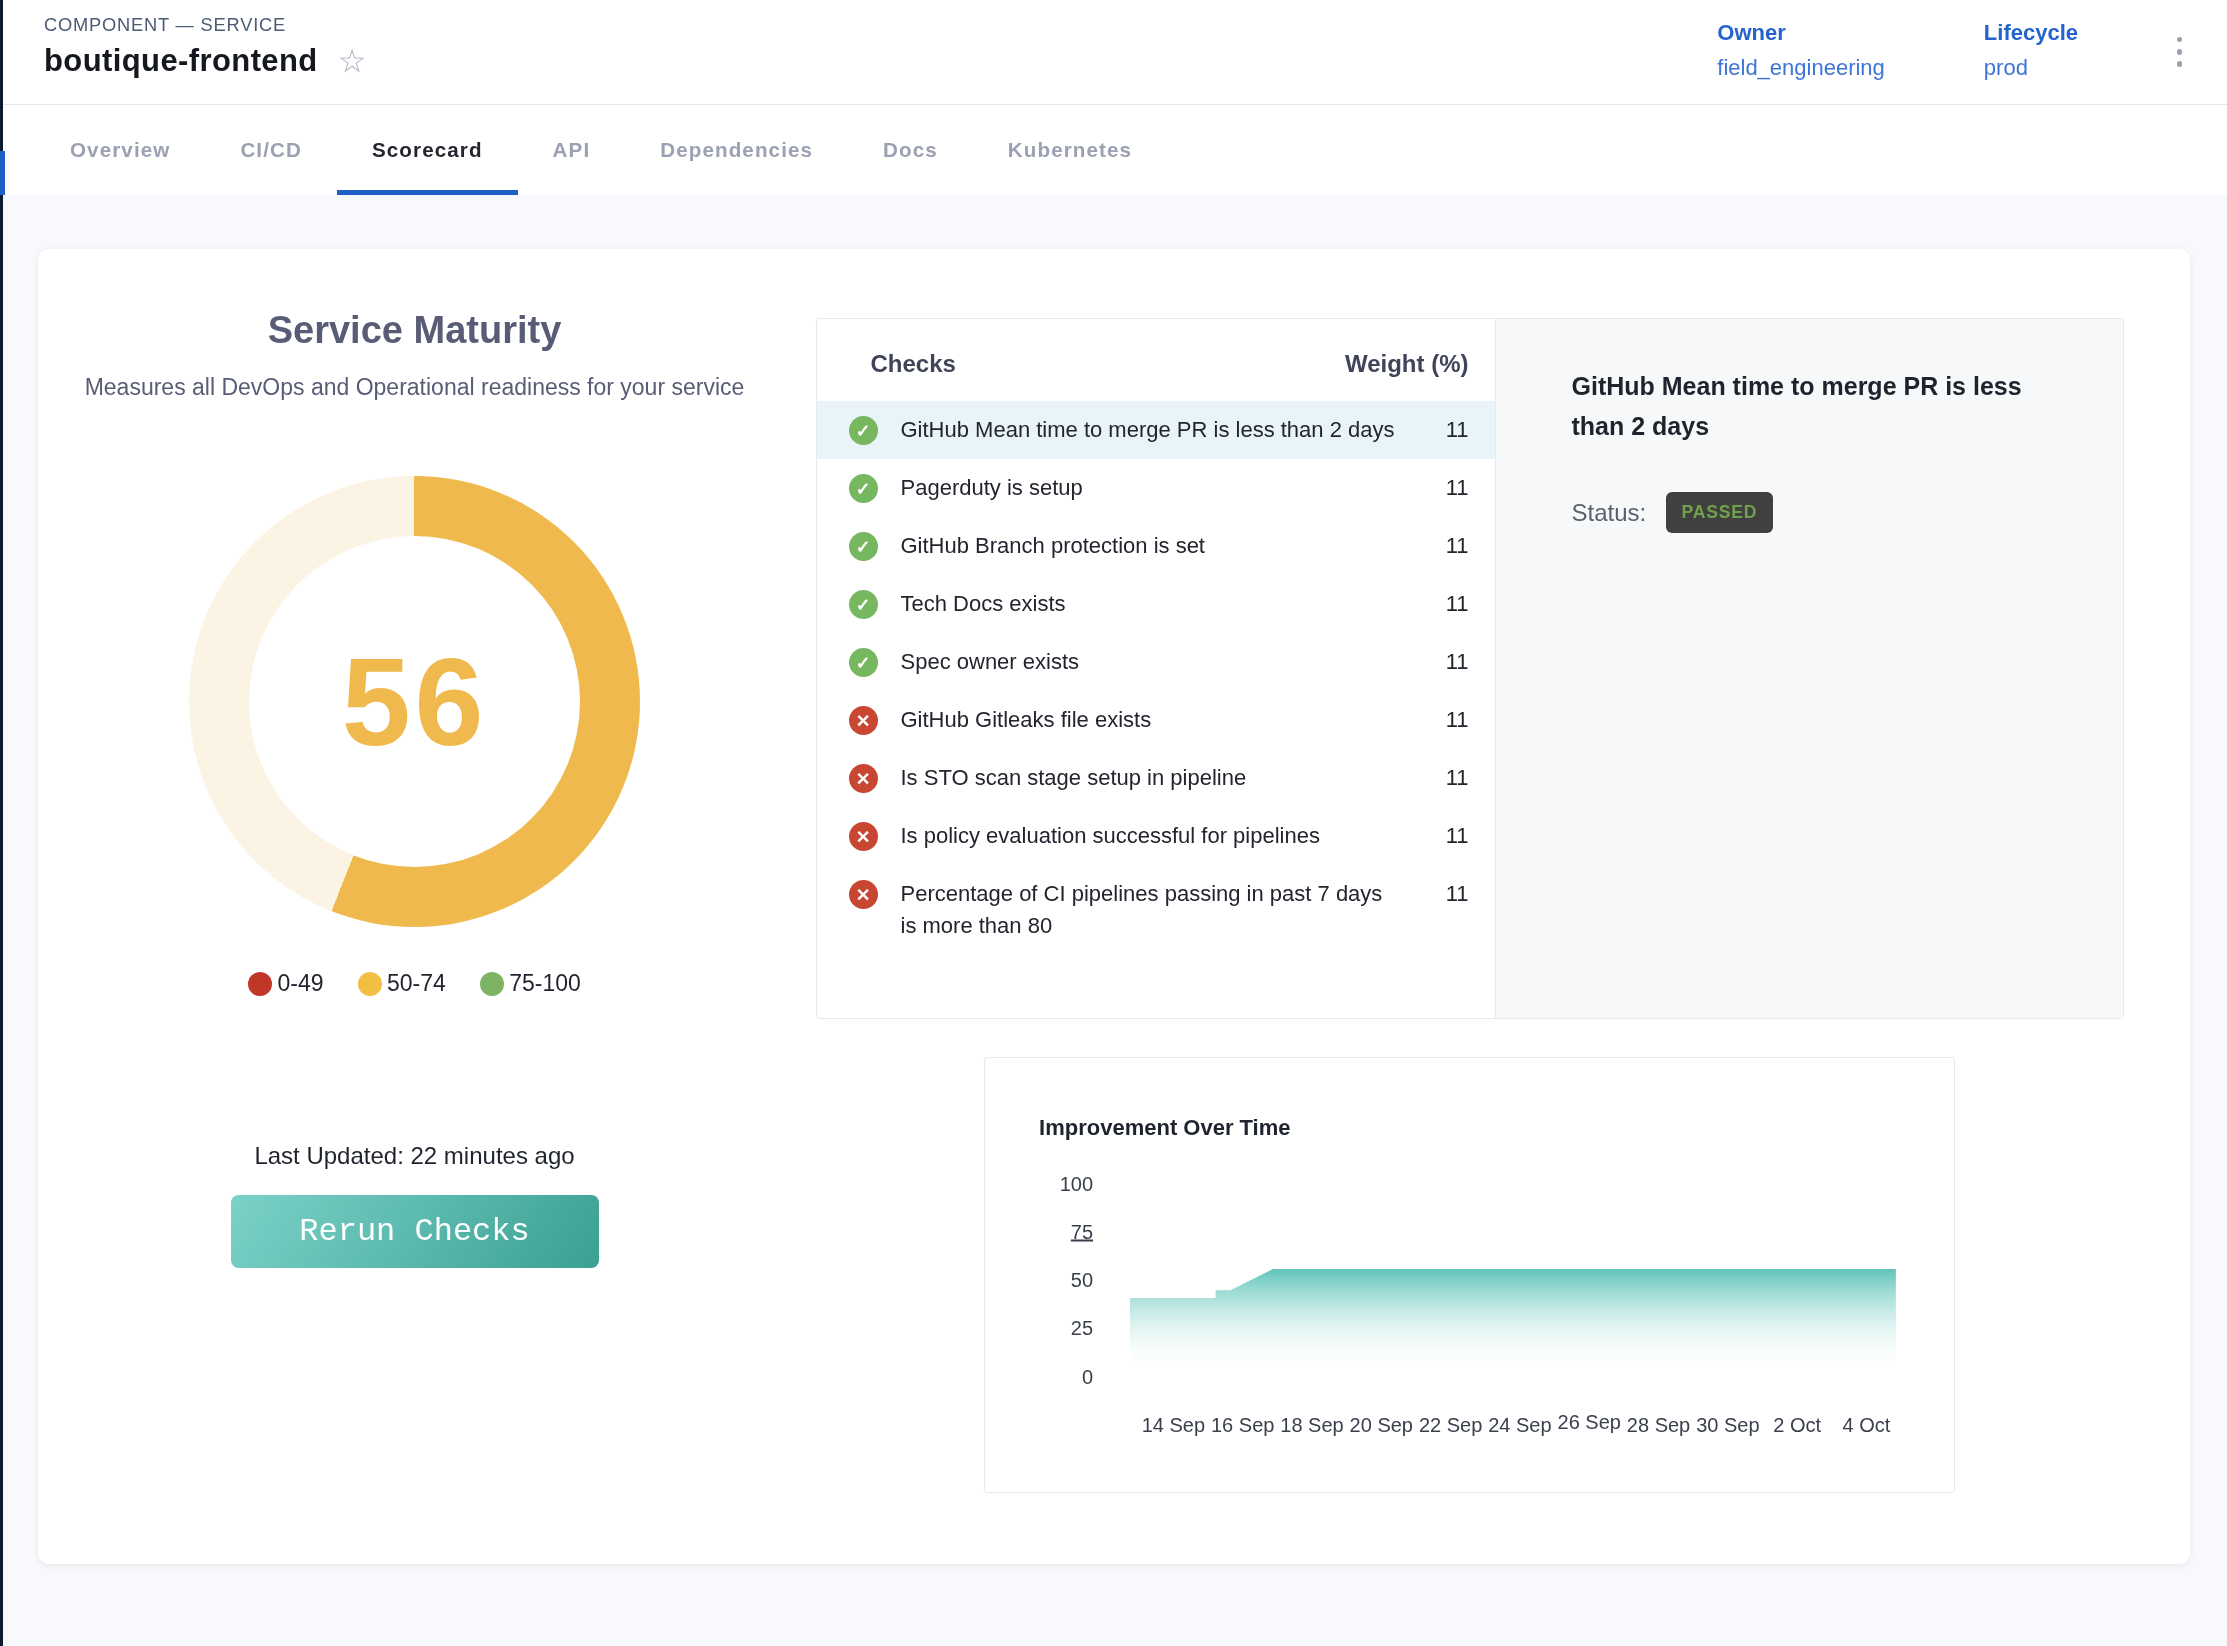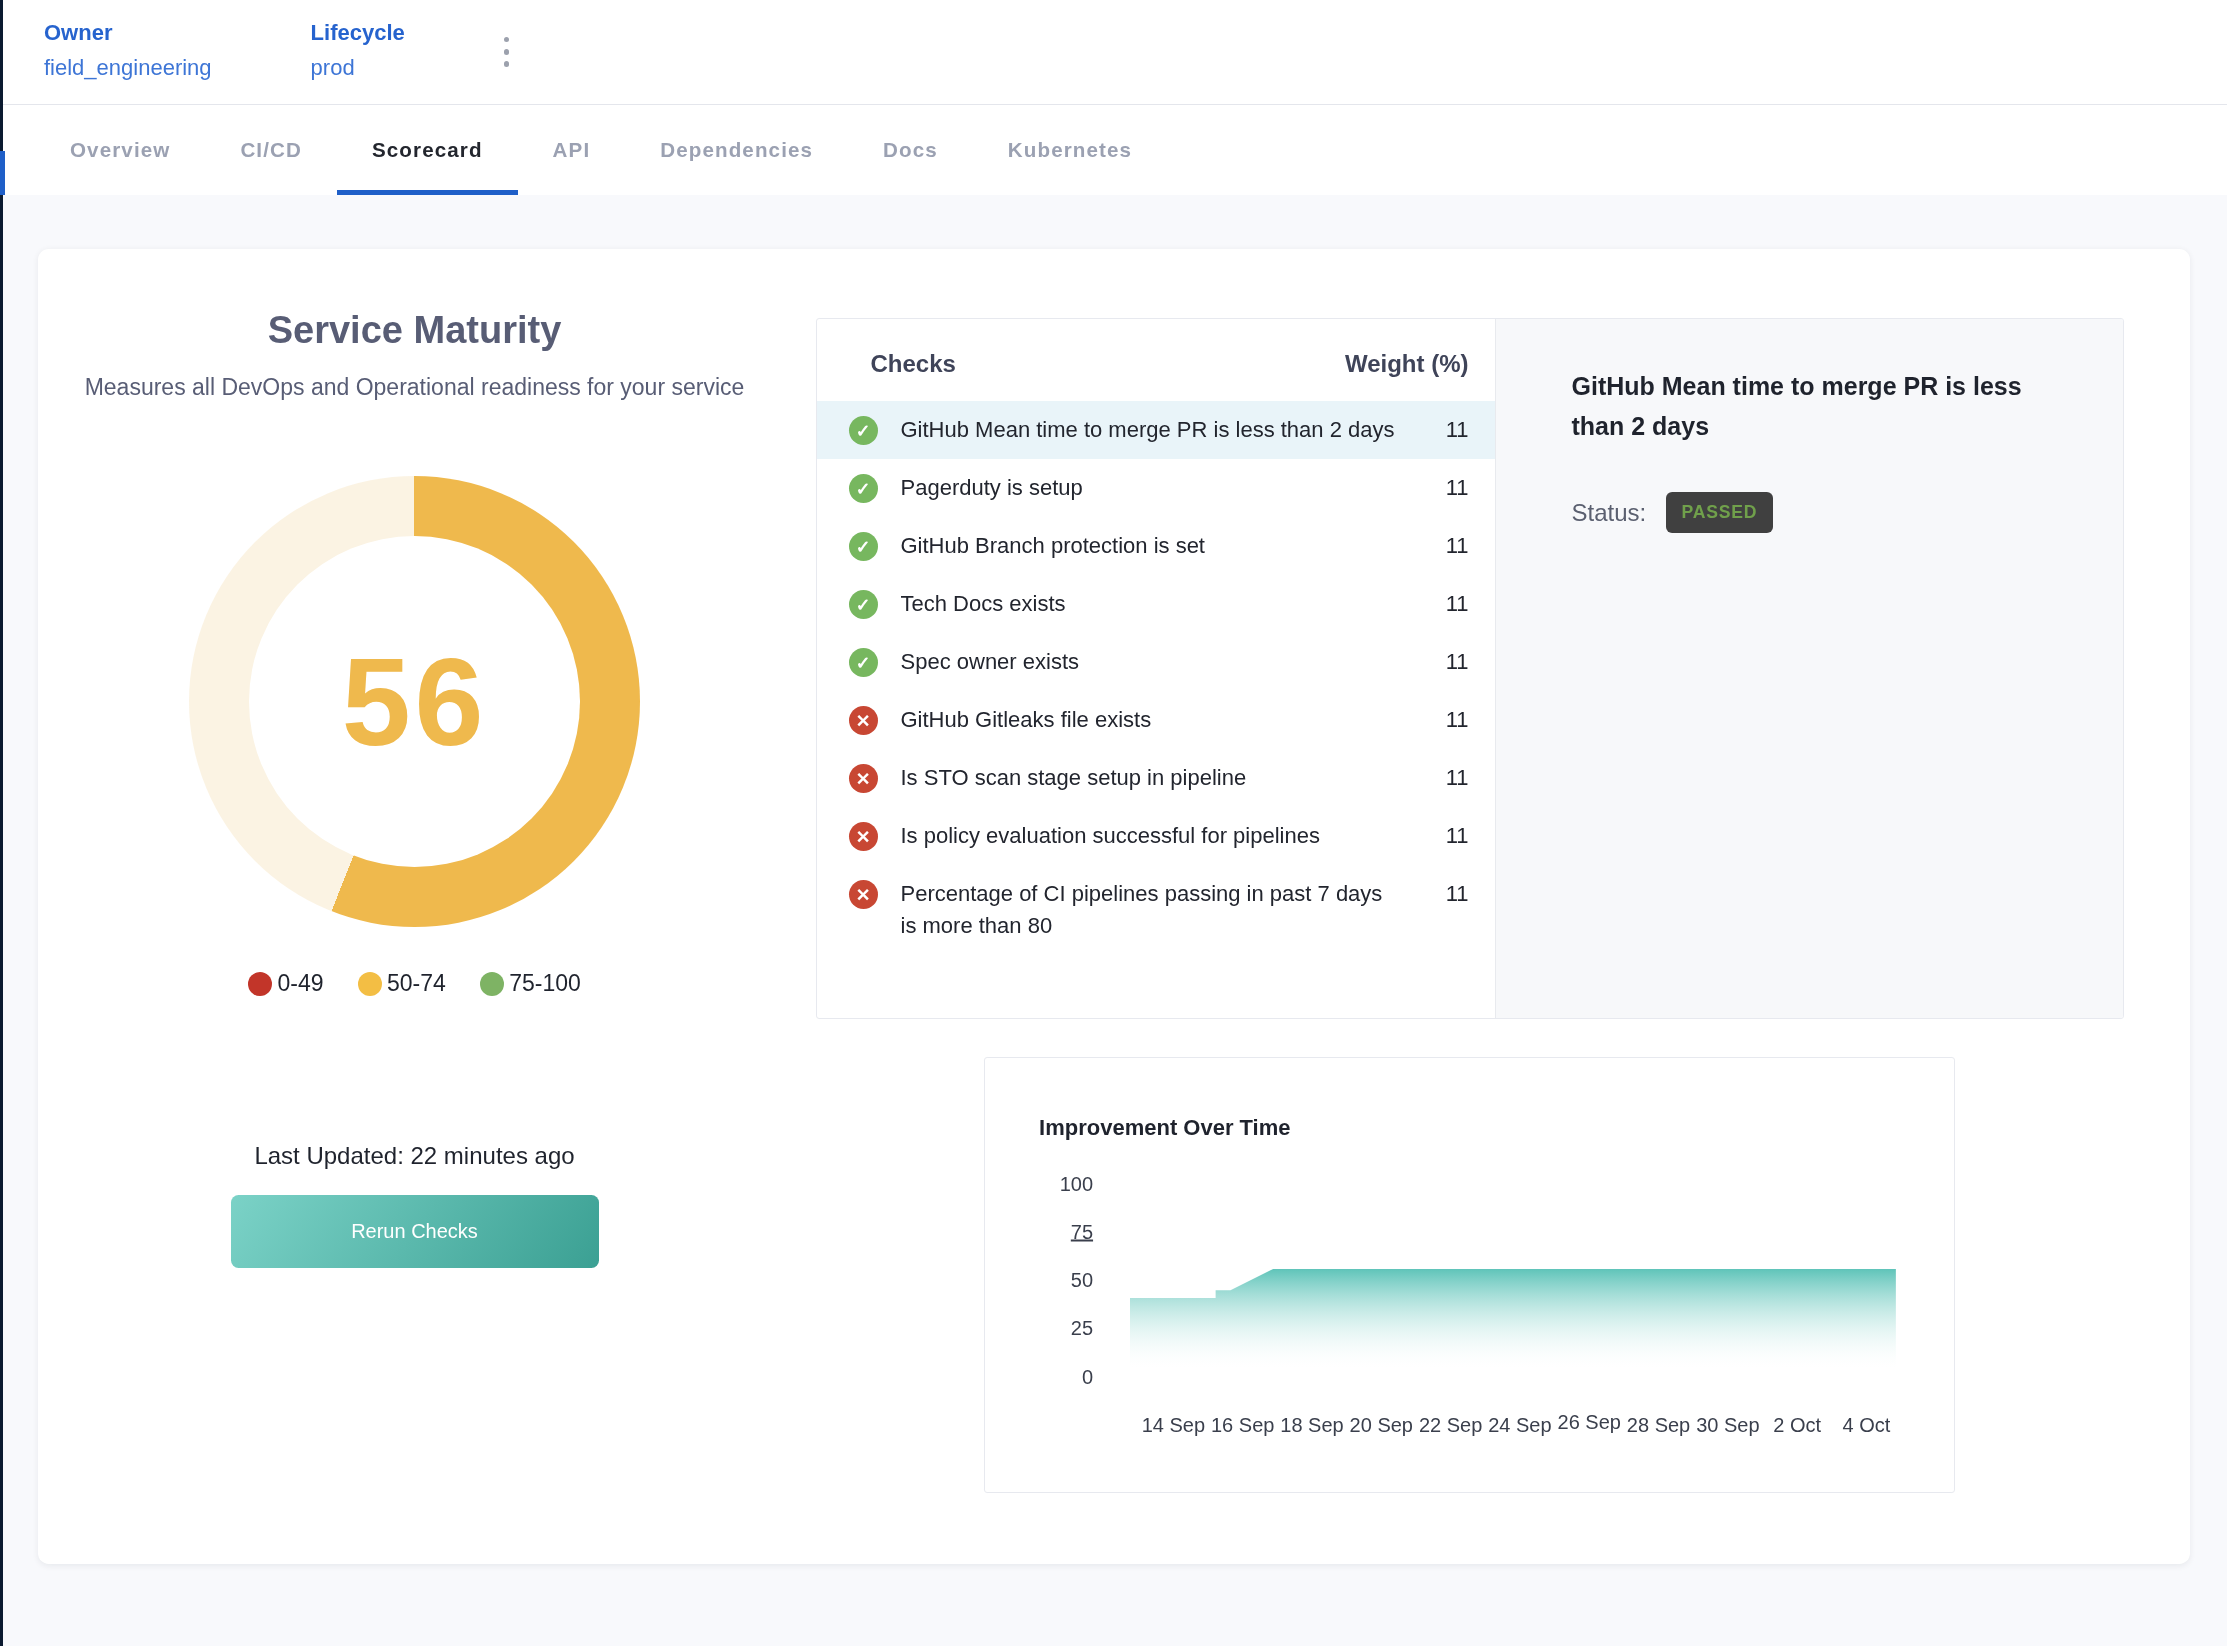--- a/index.html
+++ b/index.html
@@ -45,21 +45,21 @@
   .donut { width:100%; height:100%; border-radius:50%; }
   .donut-hole { position:absolute; inset:60px; background:#FFFFFF; border-radius:50%;
                 display:flex; align-items:center; justify-content:center; }
   .score { font-size:124px; font-weight:700; color:#EFB94D; letter-spacing:3.8px; }
   .legend { margin-top:43px; display:flex; gap:34px; align-items:center; }
   .legend-item { display:flex; align-items:center; gap:5.4px; font-size:23px; color:#1F232D; }
   .legend-dot { width:24px; height:24px; border-radius:50%; flex:none; }
   .last-updated { margin-top:145px; font-size:24px; color:#1F232D; }
   .rerun-btn { margin-top:24.5px; width:368px; height:73px; border:none; border-radius:7.6px;
                background:linear-gradient(125deg,#7BD2C7 0%,#3BA093 100%);
-               color:#FFFFFF; font-size:20px; cursor:pointer; font-family:Liberation Sans, sans-serif; }
+               color:#FFFFFF; font-size:32px; cursor:pointer; font-family:Liberation Mono, monospace; }
 
   
   .right-col { flex:1; margin-right:42px; padding-top:69px; display:flex; flex-direction:column;align-items:center; }
   .checks-box { border:1.5px solid #E7E9EF; border-radius:3.1px; height:701px; display:flex;
                 background:#FFFFFF; overflow:hidden; }
   .checks-list { width:678px; flex:none; display:flex; flex-direction:column; padding-top:31px; }
   .checks-header { display:flex; justify-content:space-between; padding:0 26px 0 54px;
                    font-size:24px; font-weight:700; color:#3F4459; margin-bottom:23px; }
   .check-rows { flex:1; overflow:hidden; }
   .check-row { display:flex; align-items:flex-start; padding:13px 26px 13px 32px;
@@ -93,20 +93,27 @@
   .x-tick { position:absolute; transform:translateX(-50%); font-size:20px; color:#3A3F4C; white-space:nowrap; }
 </style>
 </head>
 <body>
 
 <div class="page">
   <div class="edge-strip"></div>
   <div class="edge-accent"></div>
 
   <div class="topbar">
+    <div class="topbar-left">
+      <div class="breadcrumb">COMPONENT — SERVICE</div>
+      <div class="title-row">
+        <span class="page-title">boutique-frontend</span>
+        <span class="star">☆</span>
+      </div>
+    </div>
     <div class="topbar-right">
       <div class="meta-block">
         <span class="meta-label">Owner</span>
         <span class="meta-value">field_engineering</span>
       </div>
       <div class="meta-block">
         <span class="meta-label">Lifecycle</span>
         <span class="meta-value">prod</span>
       </div>
       <div class="kebab">

